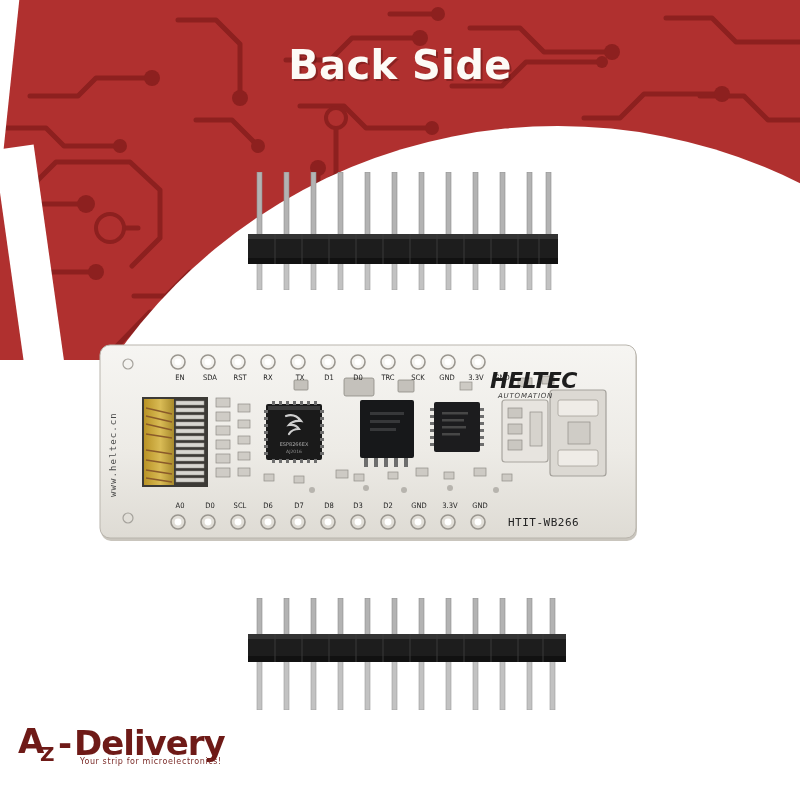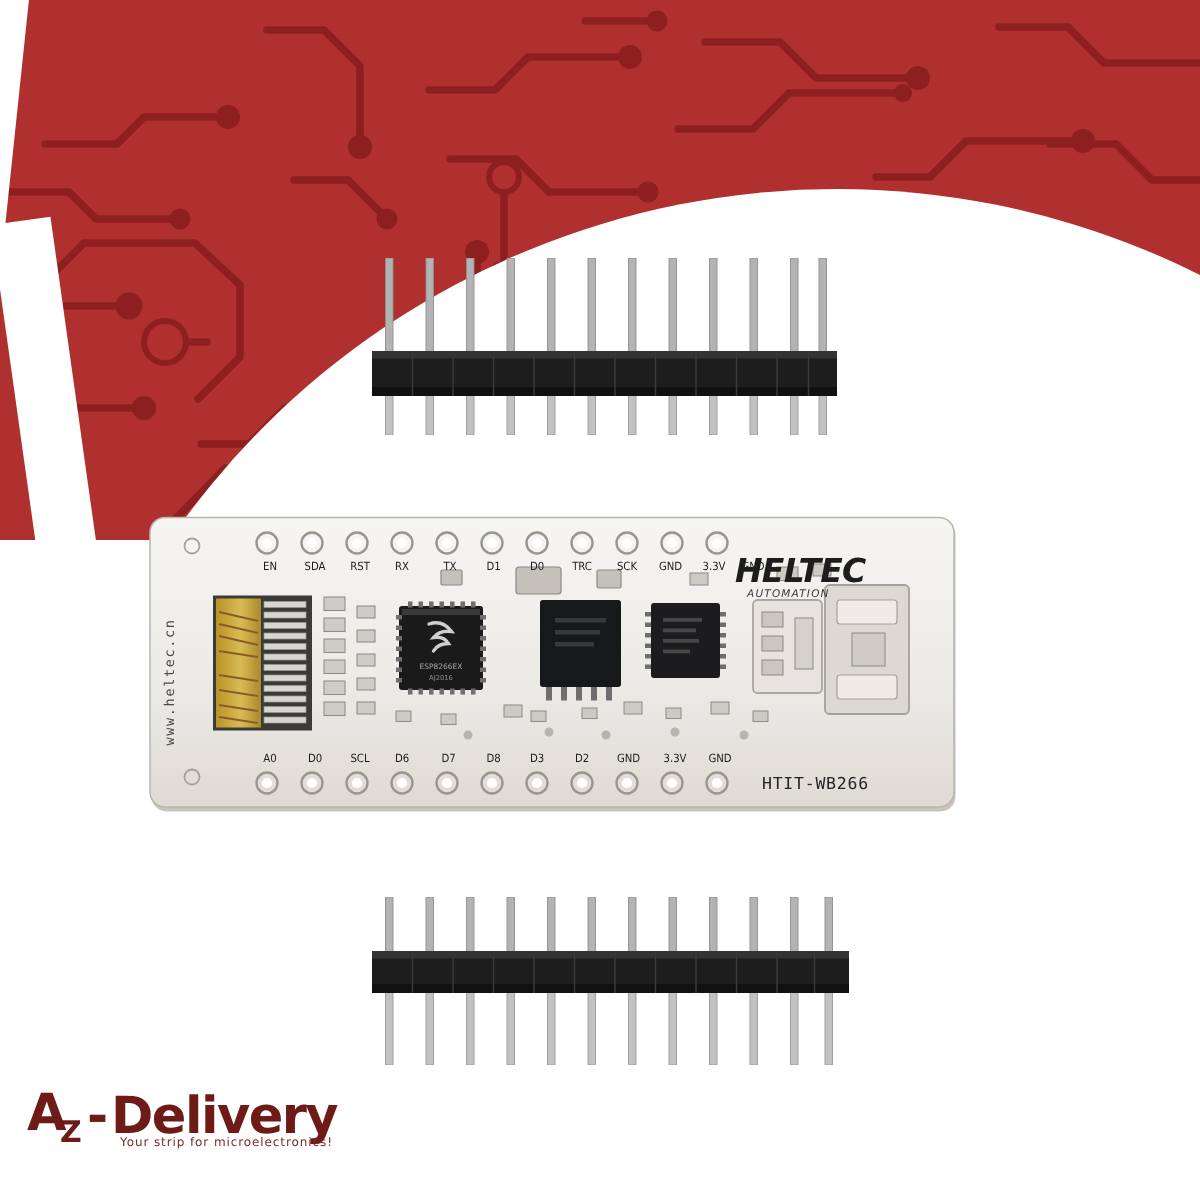--- a/index.html
+++ b/index.html
@@ -212,20 +212,21 @@
       <g fill="none" stroke="#8d201f" stroke-width="5">
         <path d="M 336 128 L 336 176"></path>
       </g>
     </svg>
 
     <div class="left-wedge"></div>
     <div class="corner-wedge"></div>
     <div class="arc-mask"></div>
   </div>
 
+  <div class="banner-title">Back Side</div>
 
   <div class="header-strip" id="header-top">
     <svg width="320" height="118" viewBox="0 0 320 118">
       <g>
 
         <g fill="#b3b3b3" stroke="#8e8e8e" stroke-width="0.6">
           <rect x="14" y="0" width="5" height="70"></rect>
           <rect x="41" y="0" width="5" height="70"></rect>
           <rect x="68" y="0" width="5" height="70"></rect>
           <rect x="95" y="0" width="5" height="70"></rect>

